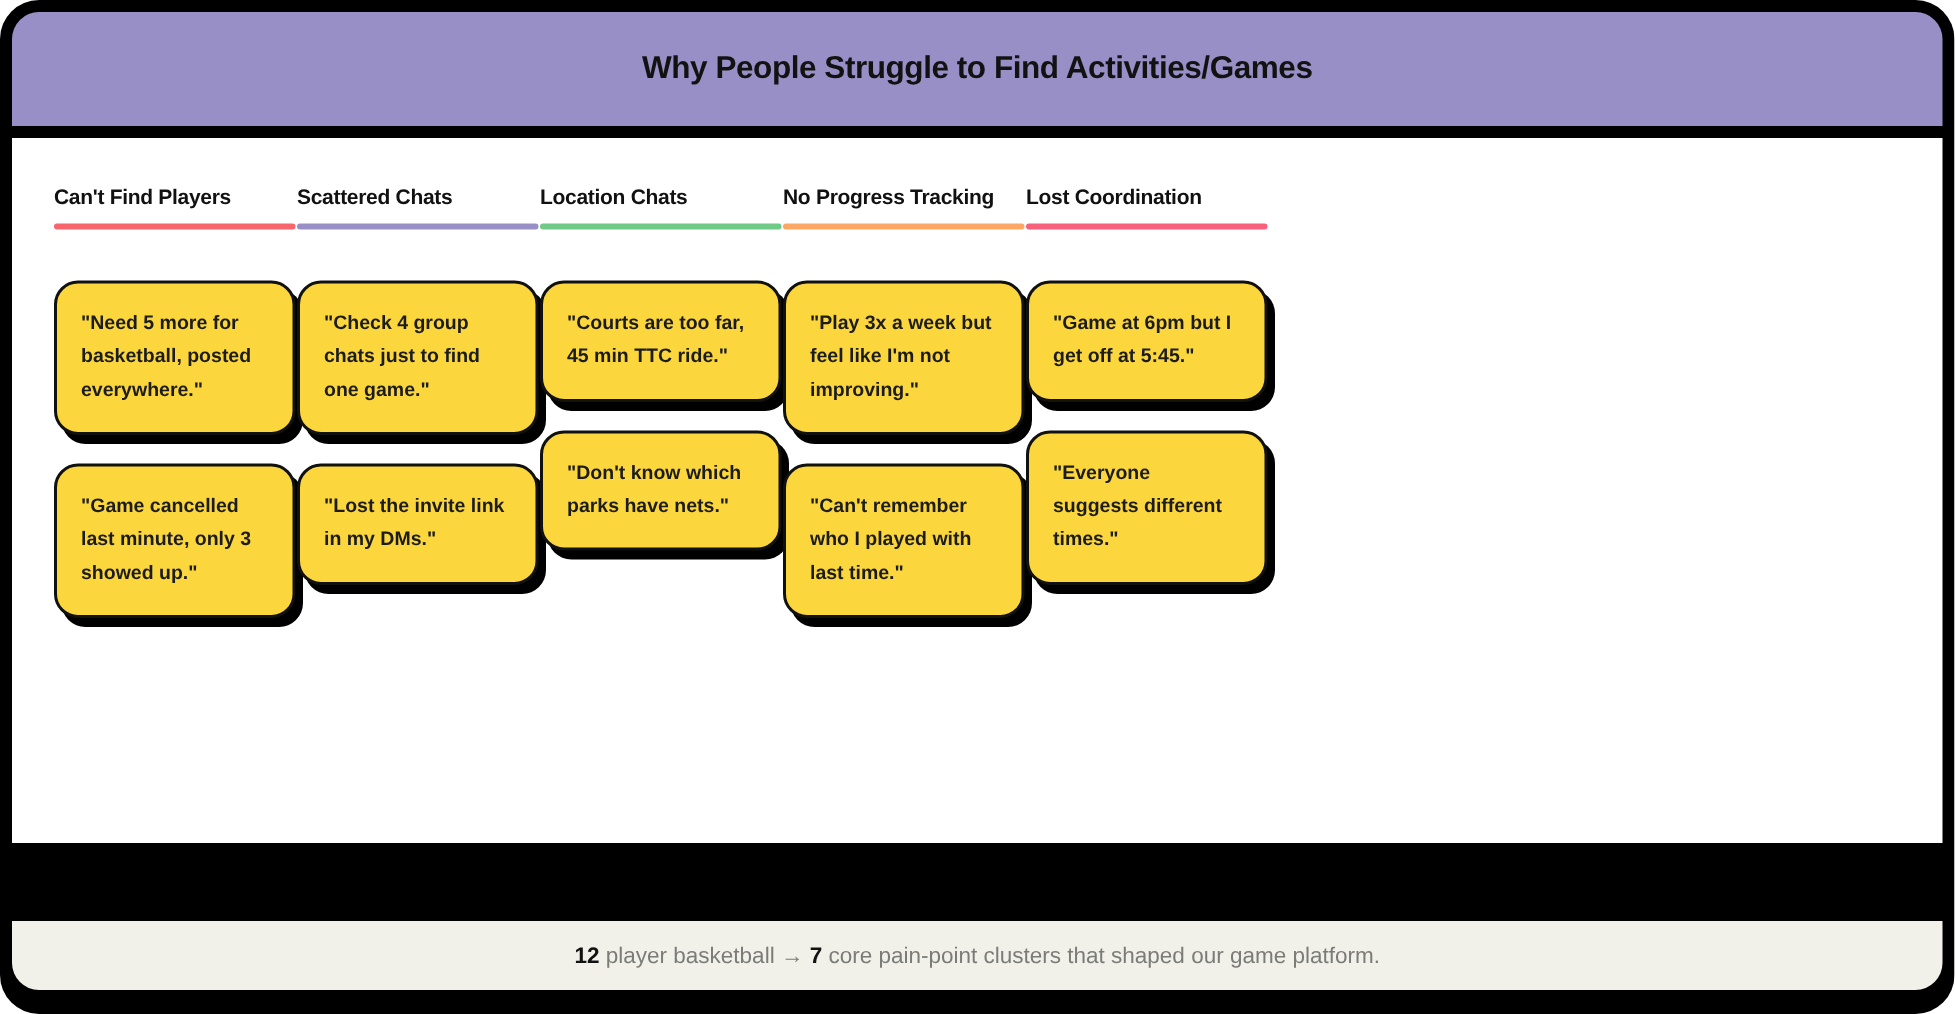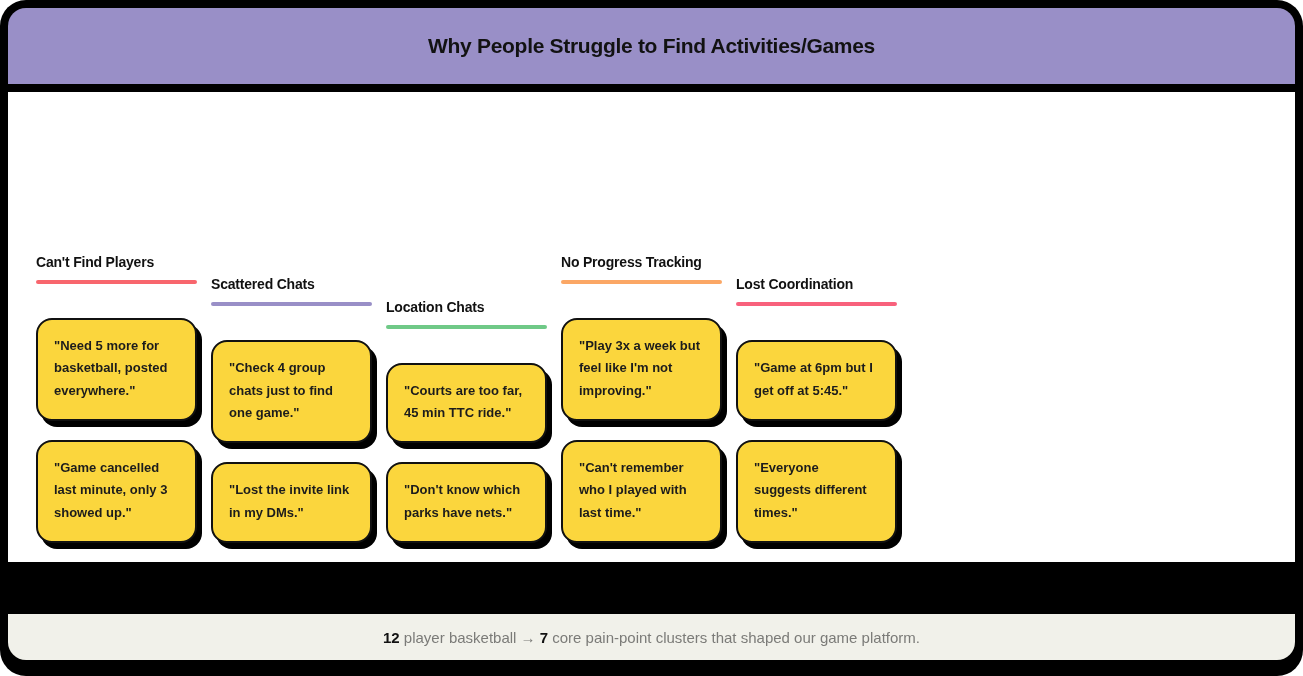--- a/index.html
+++ b/index.html
@@ -34,22 +34,22 @@
     color: #121212;
     letter-spacing: -0.3px;
   }
   .divider-a { height: 8px; flex: 0 0 auto; }
   .divider-b { height: 6px; flex: 0 0 auto; }
   .board {
     flex: 1 1 auto;
     background: #ffffff;
     padding: 31px 27px 0 28px;
     display: flex;
-    gap: 14px;
-    align-items: flex-end;
+    gap: 1px;
+    align-items: flex-start;
     overflow: hidden;
   }
   .column {
     width: 161px;
     flex: 0 0 161px;
     display: flex;
     flex-direction: column;
   }
   .col-label {
     font-size: 14px;

